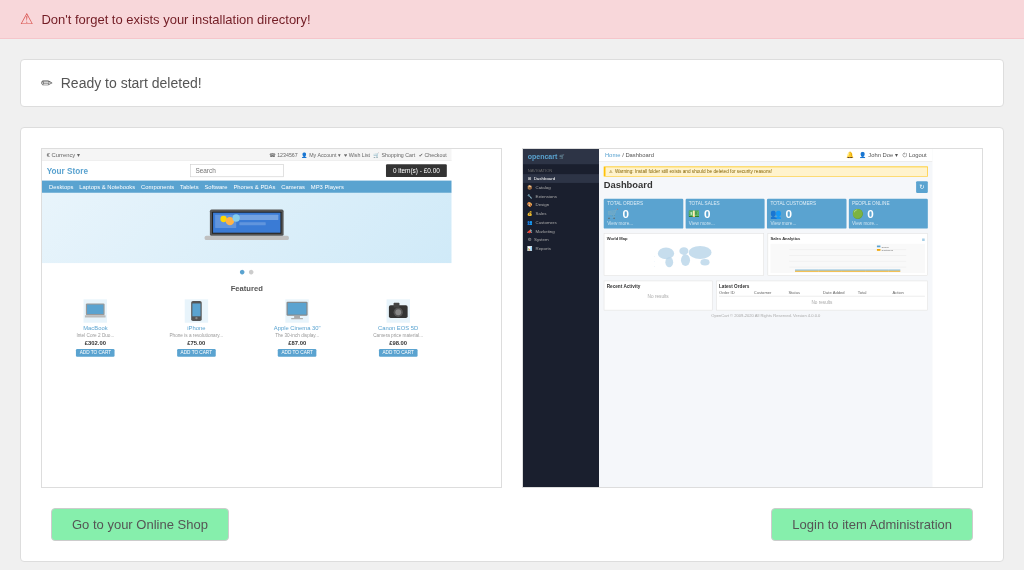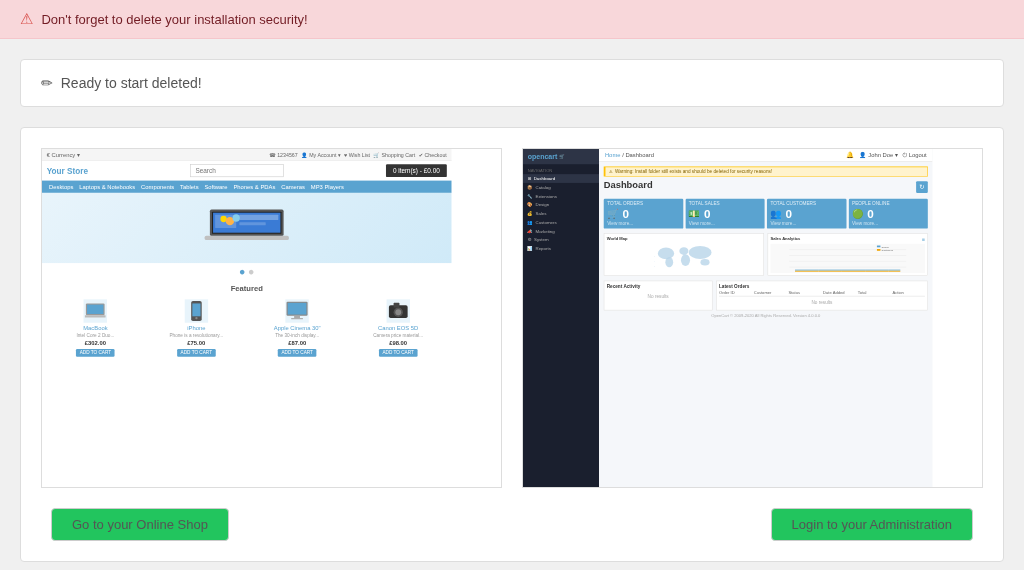--- a/index.html
+++ b/index.html
@@ -351,21 +351,21 @@
 
     
     .preview-buttons {
       display: flex;
       justify-content: space-between;
       padding: 0 10px;
     }
 
     .btn-outline {
       border: 1px solid #ccc;
-      background: #22c55e;
+      background: #86efac;
       padding: 8px 20px;
       border-radius: 4px;
       font-size: 13px;
       color: #555;
       cursor: pointer;
     }
 
     
     .preview-frame {
       flex: 1;
@@ -381,21 +381,21 @@
       top: 0;
       left: 0;
       transform-origin: top left;
     }
   </style>
 </head>
 <body>
 
 <div class="alert-banner">
   <span class="alert-icon">⚠</span>
-  <span>Don't forget to delete your installation security!</span>
+  <span>Don't forget to exists your installation directory!</span>
 </div>
 
 <div class="main-content">
 
   <div class="ready-card">
     <span class="pencil-icon">✏</span>
     <span>Ready to start deleted!</span>
   </div>
 
   <div class="preview-container">
@@ -705,17 +705,17 @@
               </div>
             </div>
           </div>
         </div>
       </div>
 
     </div>
 
     <div class="preview-buttons">
       <button class="btn-outline">Go to your Online Shop</button>
-      <button class="btn-outline">Login to your Administration</button>
+      <button class="btn-outline">Login to item Administration</button>
     </div>
   </div>
 
 </div>
 
 </body></html>

